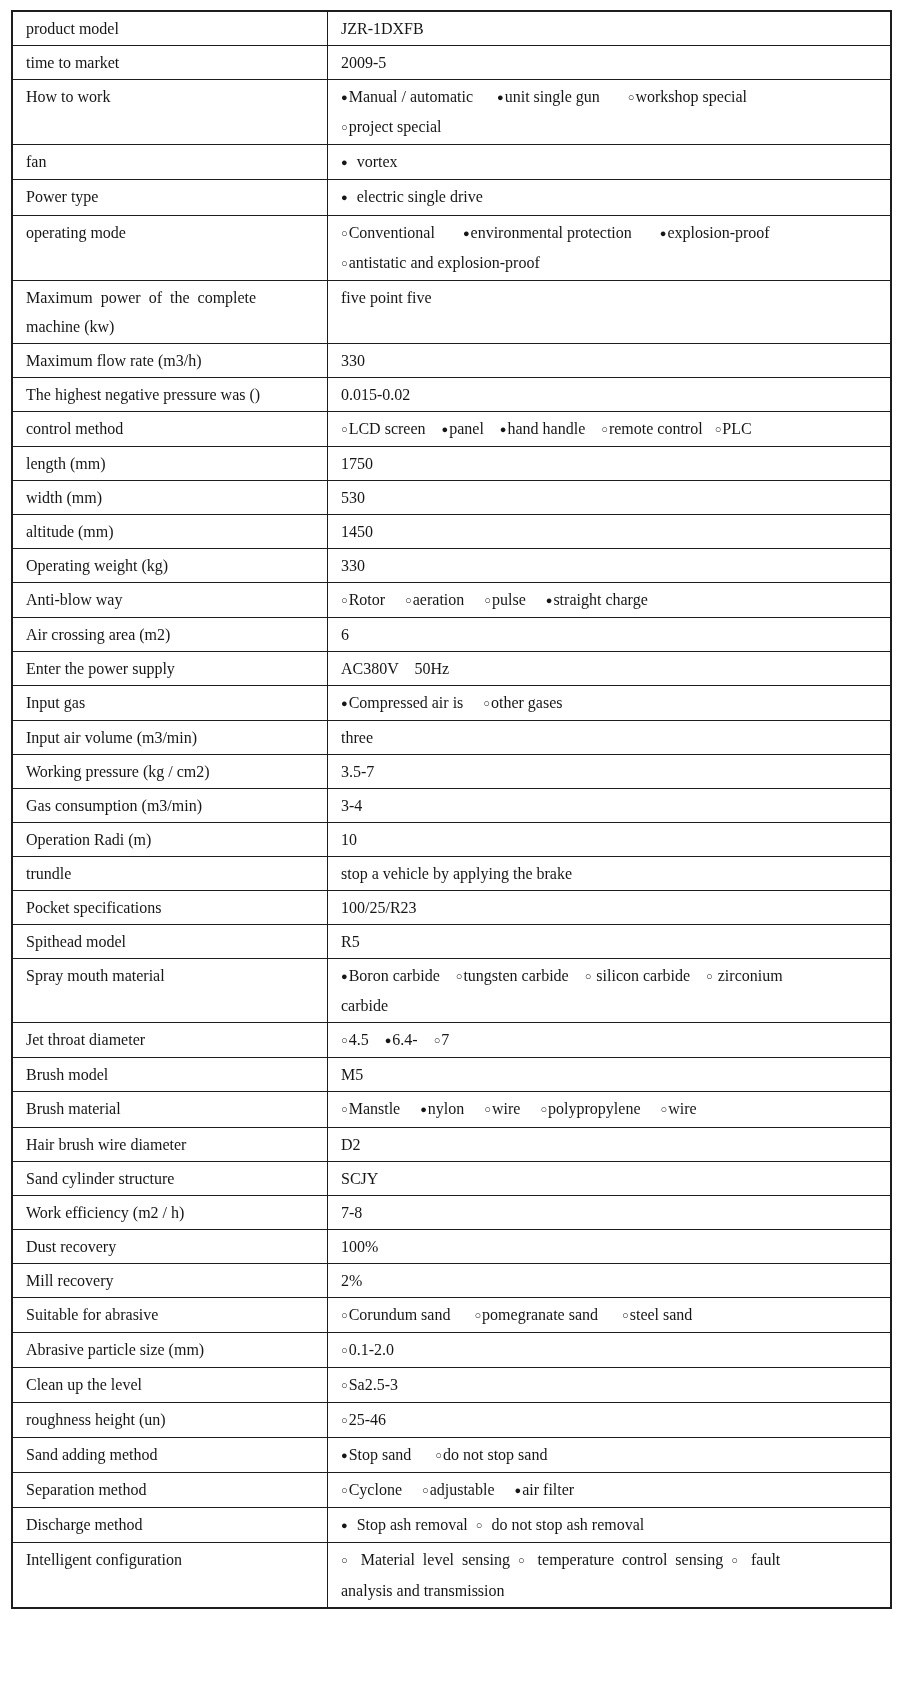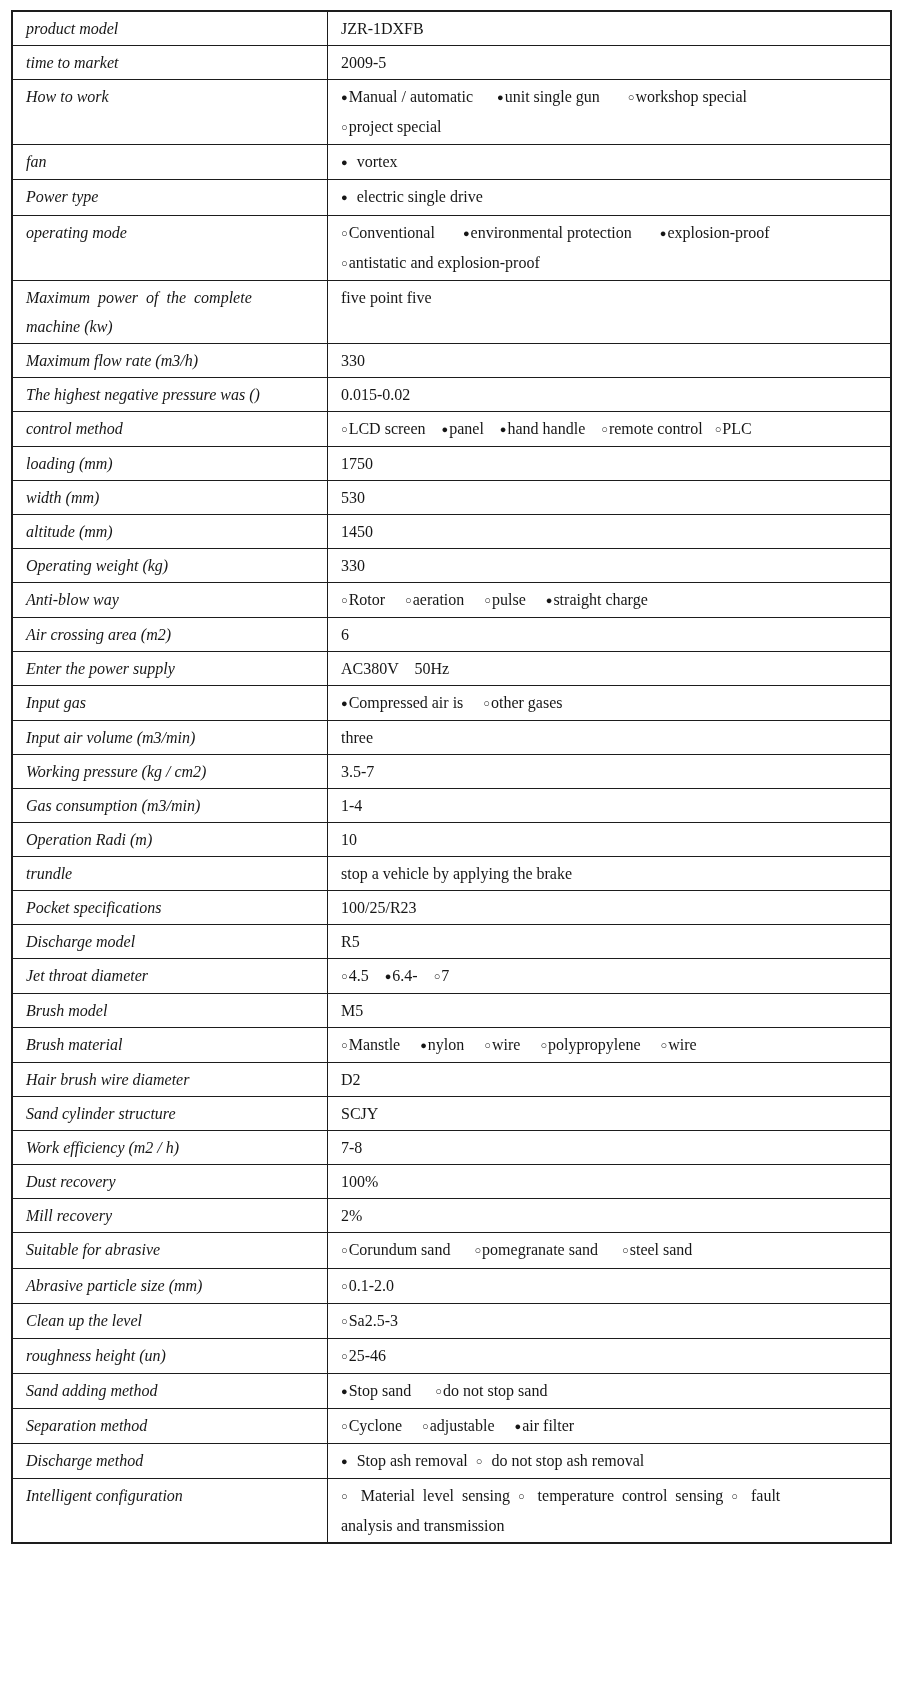--- a/index.html
+++ b/index.html
@@ -28,21 +28,20 @@
     vertical-align: top;
     font-size: 16px;
     line-height: 29px;
     padding: 2px 8px 2px 13px;
     white-space: pre-wrap;
     overflow: hidden;
   }
   td.cell-label {
     width: 293px;
     padding-left: 19px;
-    font-style: italic;
   }
   td.cell-value {
     padding-left: 13px;
   }
   .dot {
     font-size: 11px;
     vertical-align: 0.08em;
     letter-spacing: 1px;
   }
 </style>
@@ -88,21 +87,21 @@
   </tr>
       <tr>
     <td class="cell-label">The highest negative pressure was ()</td>
     <td class="cell-value">0.015-0.02</td>
   </tr>
       <tr>
     <td class="cell-label">control method</td>
     <td class="cell-value"><span class="dot">○</span>LCD screen    <span class="dot">●</span>panel    <span class="dot">●</span>hand handle    <span class="dot">○</span>remote control   <span class="dot">○</span>PLC</td>
   </tr>
       <tr>
-    <td class="cell-label">loading (mm)</td>
+    <td class="cell-label">length (mm)</td>
     <td class="cell-value">1750</td>
   </tr>
       <tr>
     <td class="cell-label">width (mm)</td>
     <td class="cell-value">530</td>
   </tr>
       <tr>
     <td class="cell-label">altitude (mm)</td>
     <td class="cell-value">1450</td>
   </tr>
@@ -129,37 +128,42 @@
       <tr>
     <td class="cell-label">Input air volume (m3/min)</td>
     <td class="cell-value">three</td>
   </tr>
       <tr>
     <td class="cell-label">Working pressure (kg / cm2)</td>
     <td class="cell-value">3.5-7</td>
   </tr>
       <tr>
     <td class="cell-label">Gas consumption (m3/min)</td>
-    <td class="cell-value">1-4</td>
+    <td class="cell-value">3-4</td>
   </tr>
       <tr>
     <td class="cell-label">Operation Radi (m)</td>
     <td class="cell-value">10</td>
   </tr>
       <tr>
     <td class="cell-label">trundle</td>
     <td class="cell-value">stop a vehicle by applying the brake</td>
   </tr>
       <tr>
     <td class="cell-label">Pocket specifications</td>
     <td class="cell-value">100/25/R23</td>
   </tr>
       <tr>
-    <td class="cell-label">Discharge model</td>
+    <td class="cell-label">Spithead model</td>
     <td class="cell-value">R5</td>
+  </tr>
+      <tr>
+    <td class="cell-label">Spray mouth material</td>
+    <td class="cell-value"><span class="dot">●</span>Boron carbide    <span class="dot">○</span>tungsten carbide    <span class="dot">○</span> silicon carbide    <span class="dot">○</span> zirconium
+carbide</td>
   </tr>
       <tr>
     <td class="cell-label">Jet throat diameter</td>
     <td class="cell-value"><span class="dot">○</span>4.5    <span class="dot">●</span>6.4-    <span class="dot">○</span>7</td>
   </tr>
       <tr>
     <td class="cell-label">Brush model</td>
     <td class="cell-value">M5</td>
   </tr>
       <tr>

